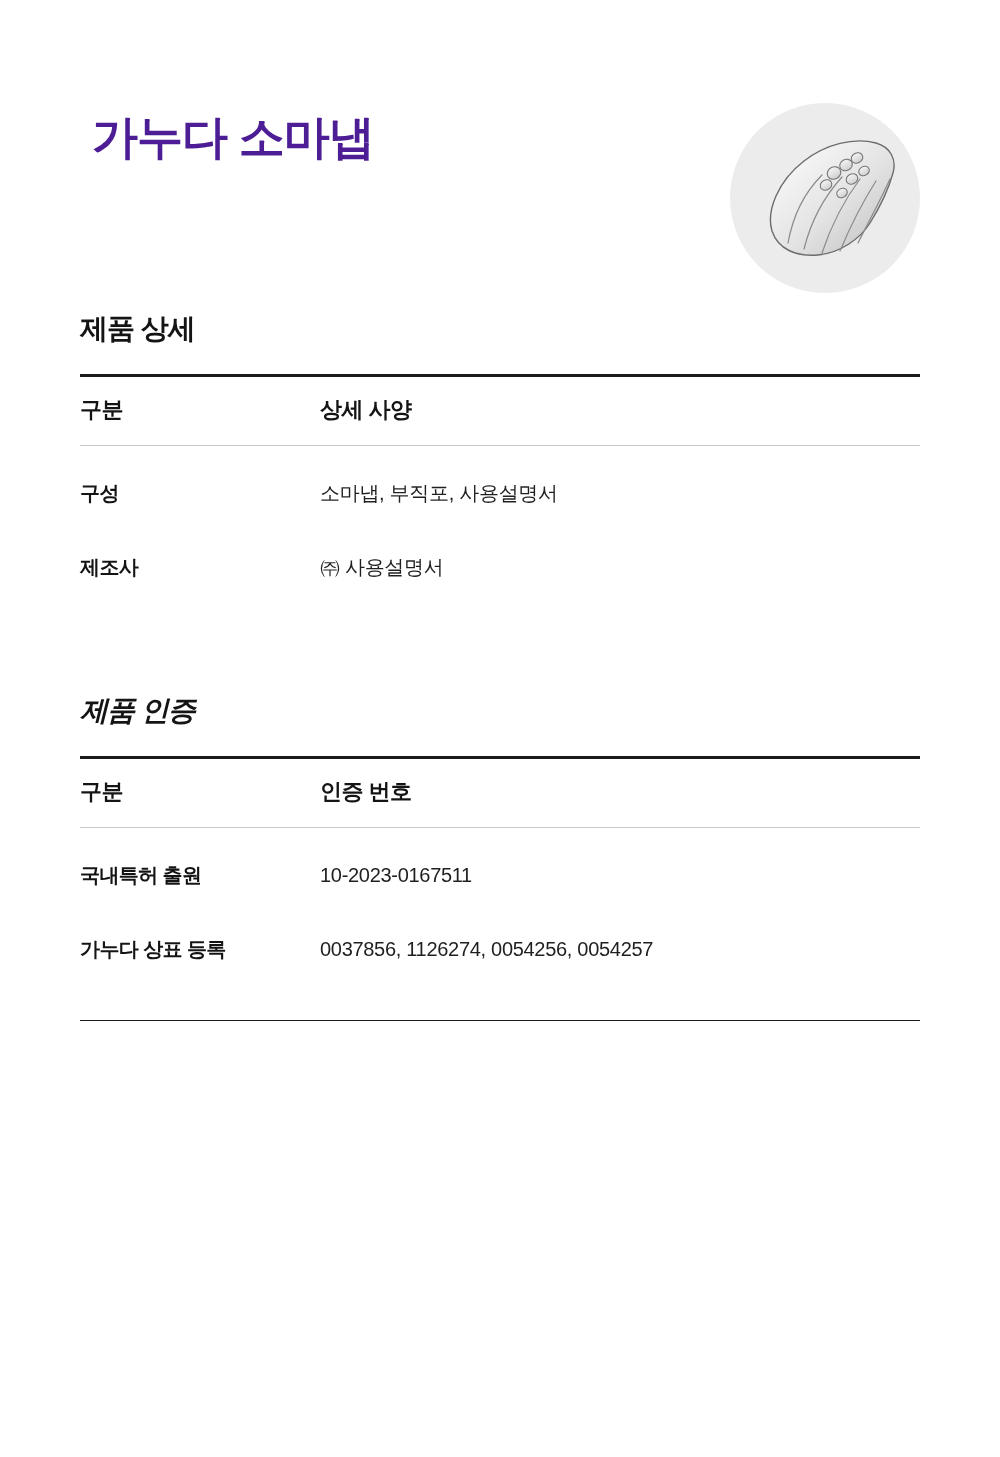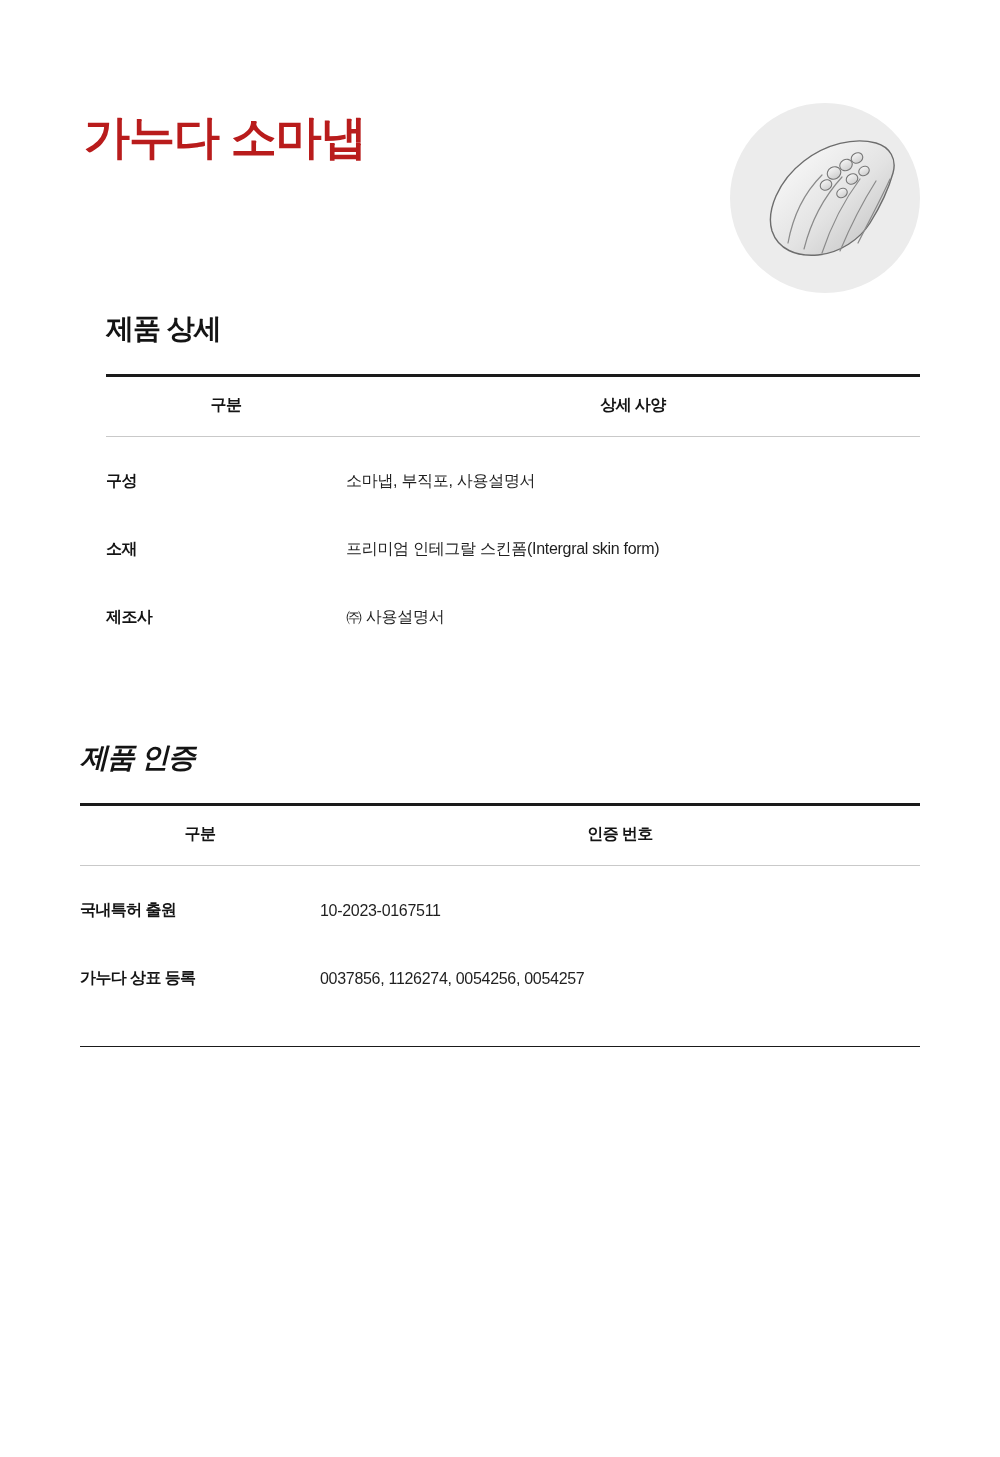--- a/index.html
+++ b/index.html
@@ -23,25 +23,25 @@
   }
 
   
   .header {
     position: relative;
     height: 250px;
   }
   .brand-title {
     position: absolute;
     top: 112px;
-    left: 4px;
+    left: 12px;
     font-size: 46px;
     font-weight: bold;
     letter-spacing: -1px;
-    color: #b91c1c;
+    color: #4c1d95;
     margin: 0;
     line-height: 1.1;
   }
   .product-thumb {
     position: absolute;
     top: 103px;
     right: 0;
     width: 190px;
     height: 190px;
     border-radius: 50%;
@@ -62,43 +62,42 @@
     font-size: 28px;
     font-weight: bold;
     letter-spacing: -1px;
     margin: 0 0 26px 0;
     color: #141414;
   }
   .section.certs .section-title {
     margin-top: 0;
     font-style: italic;
   }
-  .spec-section-wrap { margin-top: 60px; margin-left: 26px; }
+  .spec-section-wrap { margin-top: 60px; }
   .cert-section-wrap { margin-top: 88px; }
 
   table.spec {
     width: 100%;
     border-collapse: collapse;
     table-layout: fixed;
   }
   table.spec .col-label { width: 240px; }
 
   table.spec thead th {
-    text-align: center;
-    font-size: 16px;
+    text-align: left;
+    font-size: 22px;
     font-weight: bold;
     letter-spacing: -0.5px;
     padding: 18px 0 20px 0;
     color: #141414;
     border-top: 3px solid #1a1a1a;
     border-bottom: 1px solid #c9c9c9;
-    font-family: Liberation Serif, serif;
   }
   table.spec tbody td {
-    font-size: 16px;
+    font-size: 20px;
     padding: 24px 0 23px 0;
     color: #1f1f1f;
     vertical-align: middle;
     letter-spacing: -0.3px;
   }
   table.spec tbody td.label {
     font-weight: bold;
     color: #141414;
     letter-spacing: -0.6px;
   }
@@ -173,24 +172,20 @@
           <th>구분</th>
           <th>상세 사양</th>
         </tr>
       </thead>
       <tbody>
         <tr>
           <td class="label">구성</td>
           <td>소마냅, 부직포, 사용설명서</td>
         </tr>
         <tr>
-          <td class="label">소재</td>
-          <td>프리미엄 인테그랄 스킨폼(Intergral skin form)</td>
-        </tr>
-        <tr>
           <td class="label">제조사</td>
           <td>㈜ 사용설명서</td>
         </tr>
       </tbody>
     </table>
   </div>
 
   <div class="section certs cert-section-wrap">
     <h2 class="section-title">제품 인증</h2>
     <table class="spec bottom-rule">

